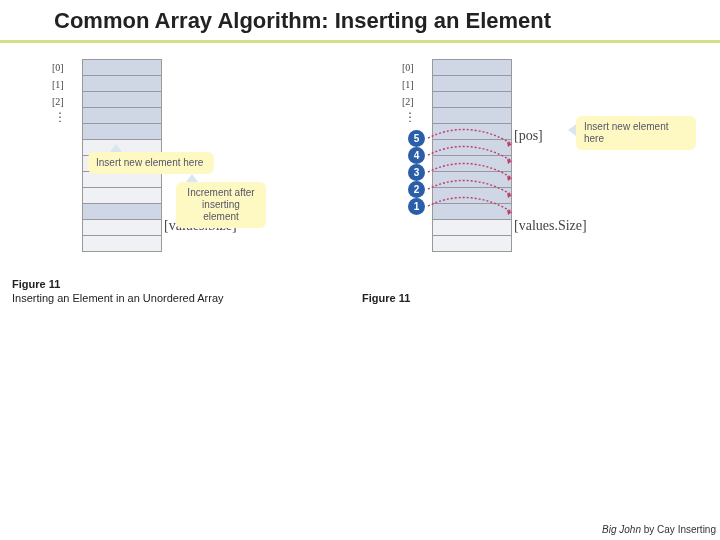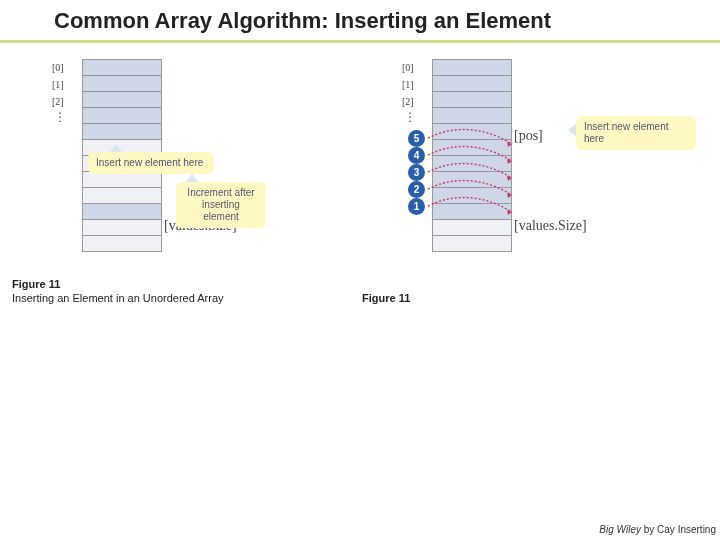--- a/index.html
+++ b/index.html
@@ -150,17 +150,17 @@
       <div class="bubble bubB1">Insert new element here</div>
       <div class="caption">
         <span class="fignum">Figure 11</span>
       </div>
     </div>
 
   </div>
 
   <div class="footer">
     <div>
-      <span class="book">Big Wiley</span><span> by Cay Inserting</span>
+      <span class="book">Big John</span><span> by Cay Inserting</span>
     </div>
   </div>
 
 </div>
 
 </body></html>

